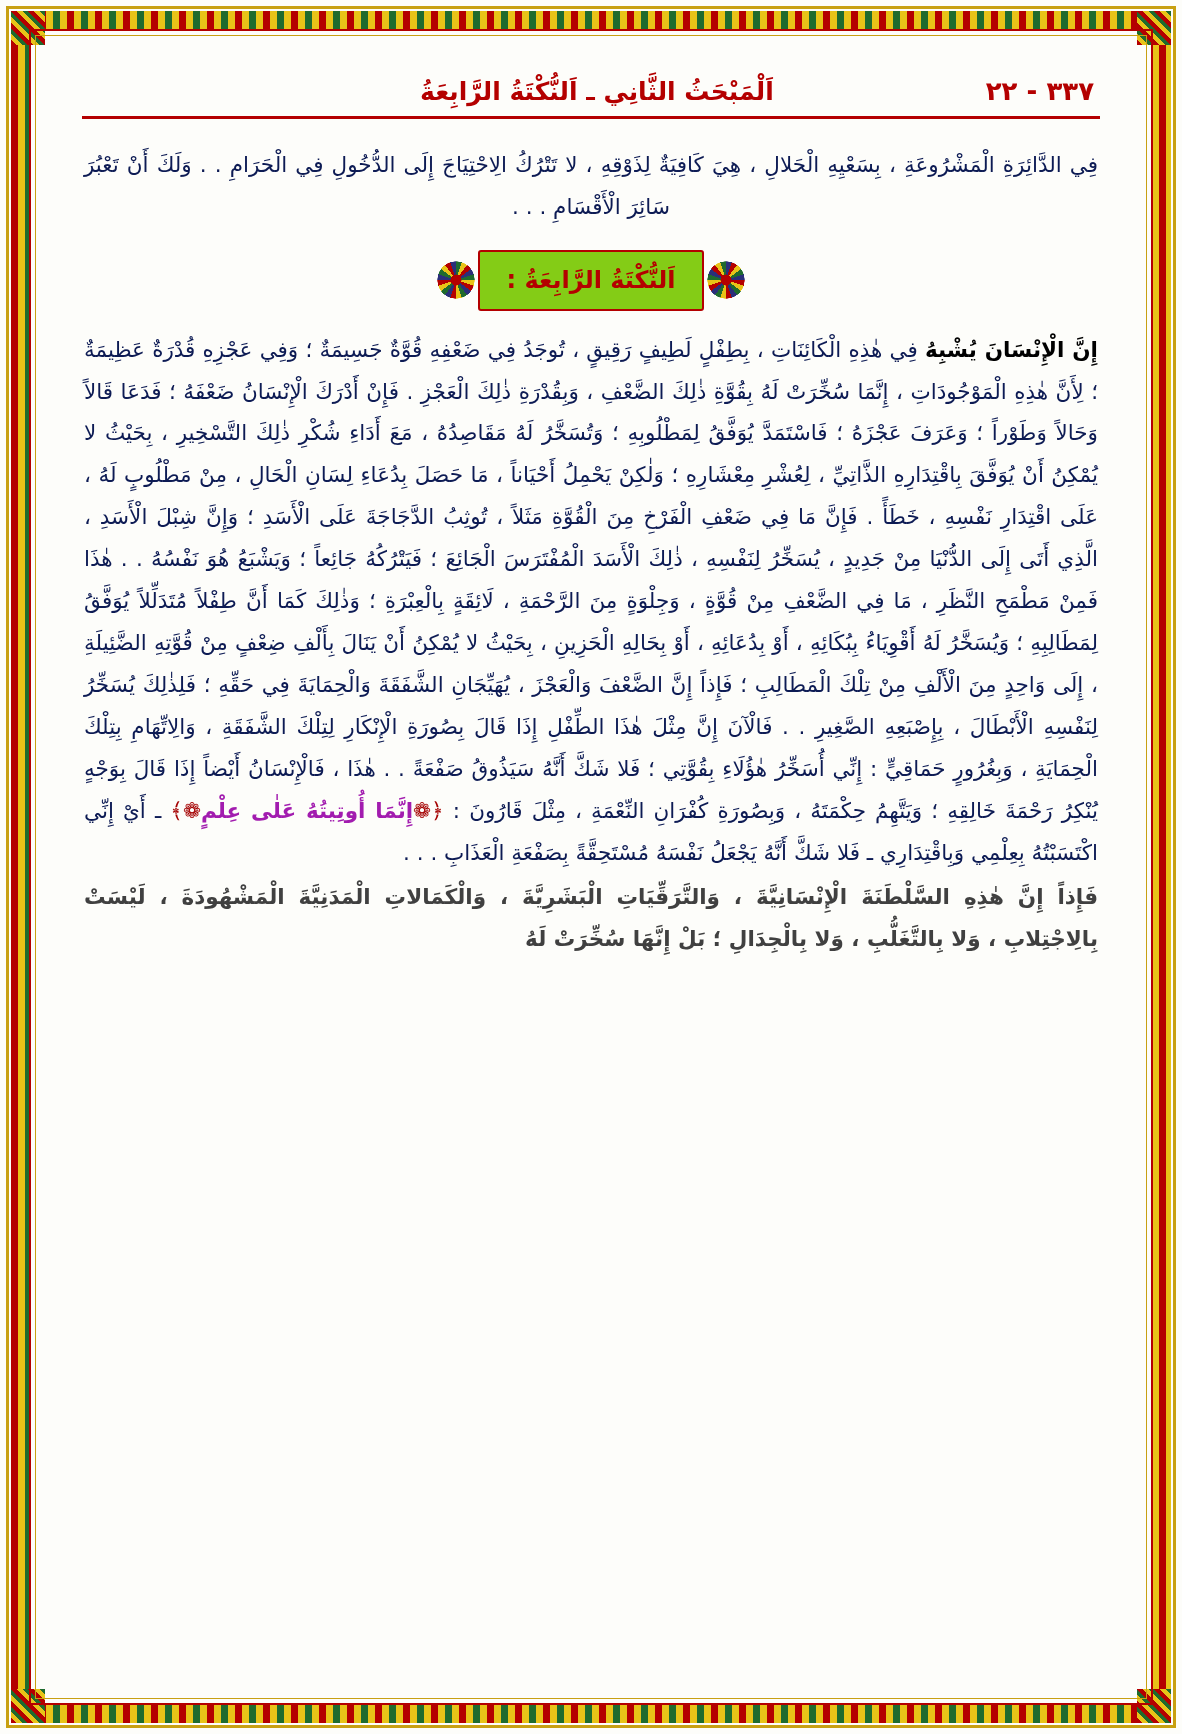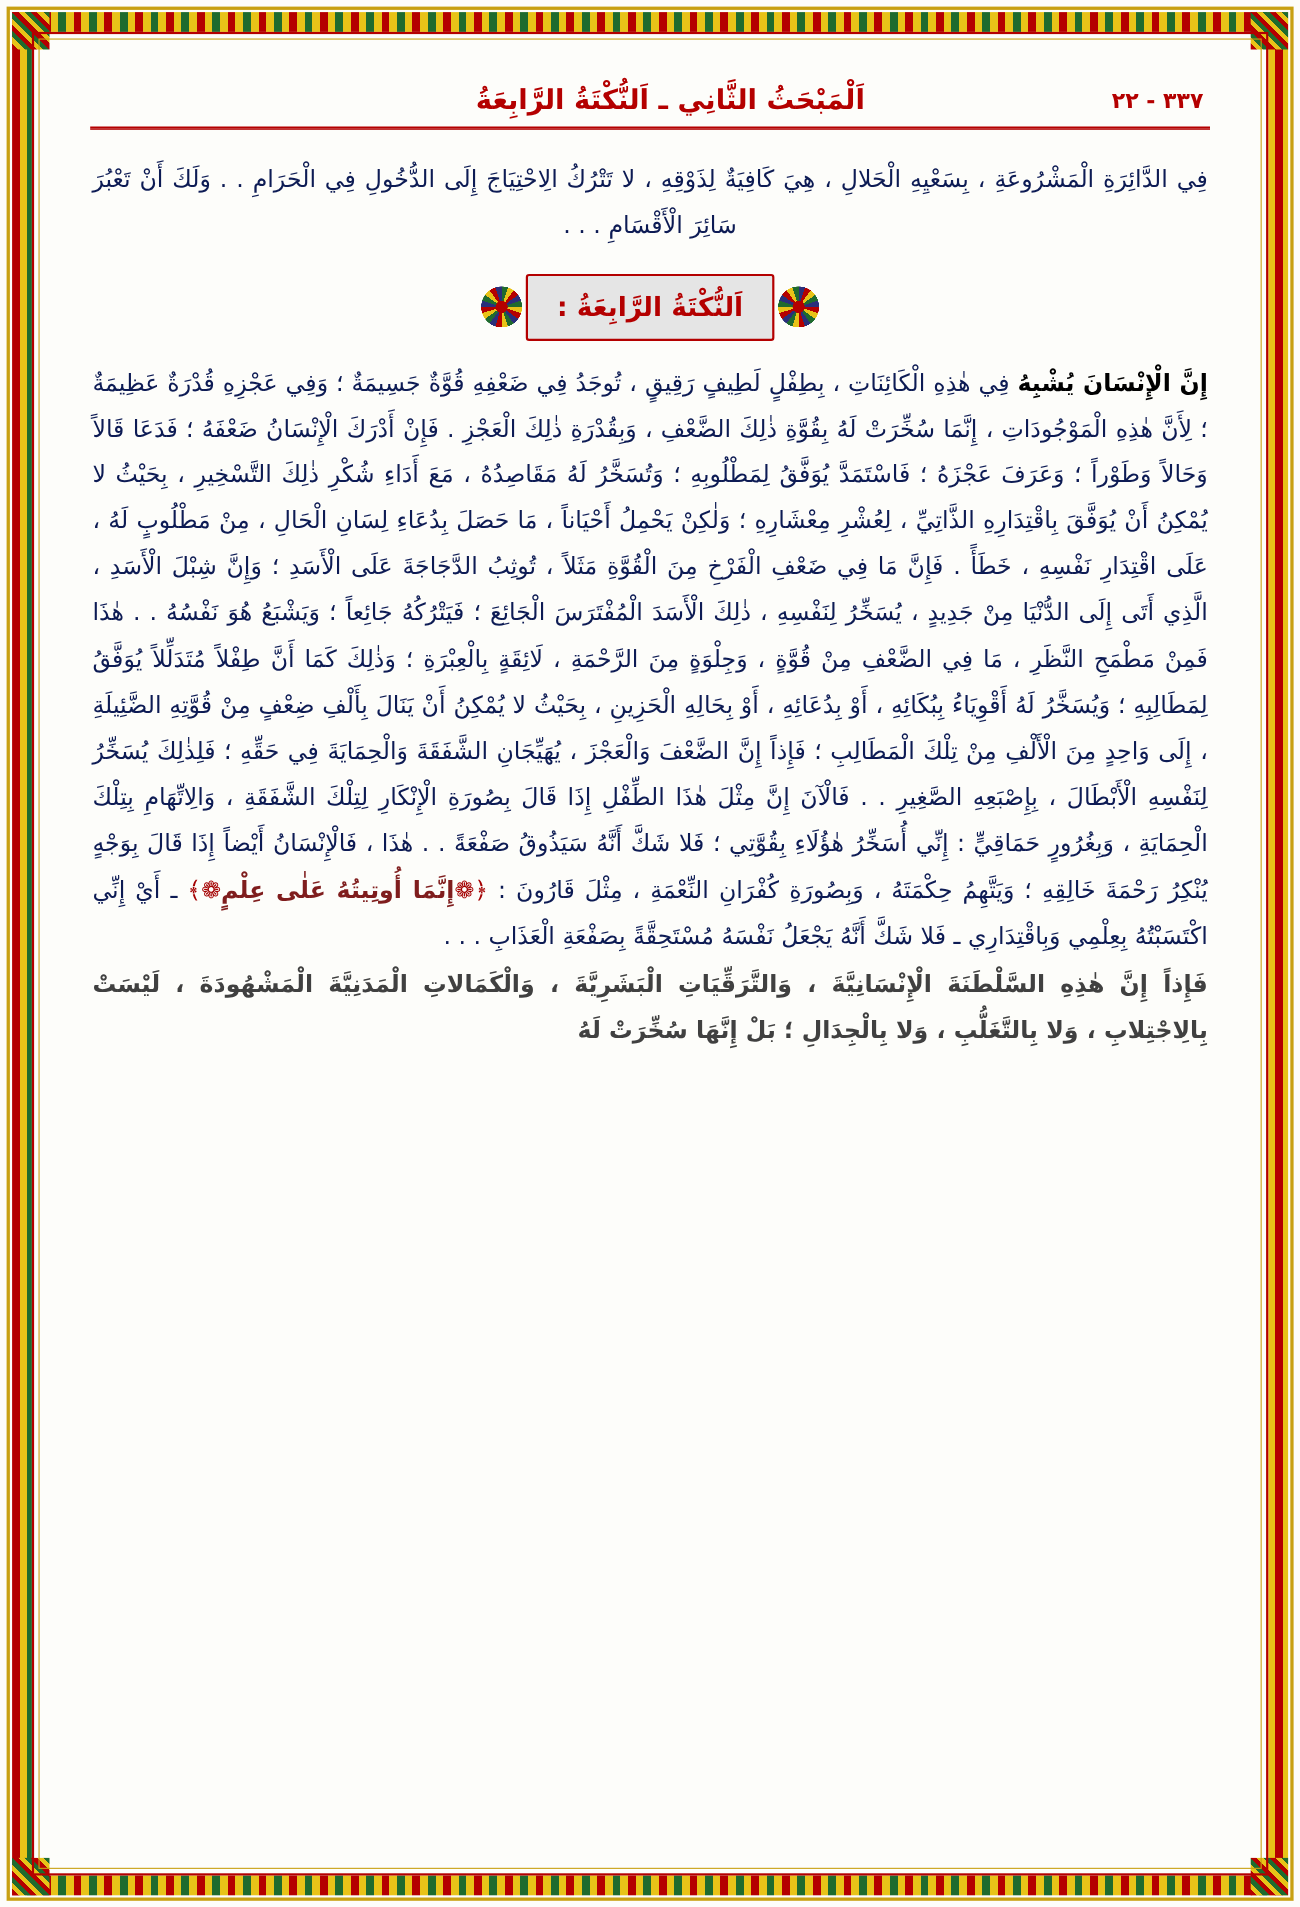--- a/index.html
+++ b/index.html
@@ -81,21 +81,21 @@
   .header-row {
     display: flex;
     flex-direction: row;
     align-items: center;
     justify-content: space-between;
     direction: rtl;
     padding: 4px 10px 0 10px;
   }
   .page-number {
     color: #b40000;
-    font-size: 20px;
+    font-size: 26px;
     font-weight: bold;
     letter-spacing: 1px;
     white-space: nowrap;
   }
   .header-title {
     color: #b40000;
     font-size: 25px;
     font-weight: bold;
     text-align: center;
     flex: 1;
@@ -147,27 +147,27 @@
             mask-image: radial-gradient(circle at 50% 50%, #000 0 62%, rgba(0,0,0,0) 63%);
   }
   .orn.left { transform: scaleX(-1); }
   .section-heading {
     border: 2px solid #b40000;
     border-radius: 3px;
     padding: 5px 26px;
     color: #b40000;
     font-size: 24px;
     font-weight: bold;
-    background: #e5e5e5;
+    background: #84cc16;
     white-space: nowrap;
   }
 
   .red { color: #000000; font-weight: bold; }
   .quran {
-    color: #7f1d1d;
+    color: #a21caf;
     font-weight: bold;
   }
   .quran-mark { color: #a40000; }
 
   .last-block {
     margin-top: 26px;
     color: #404040;
     font-weight: bold;
   }
 </style>

